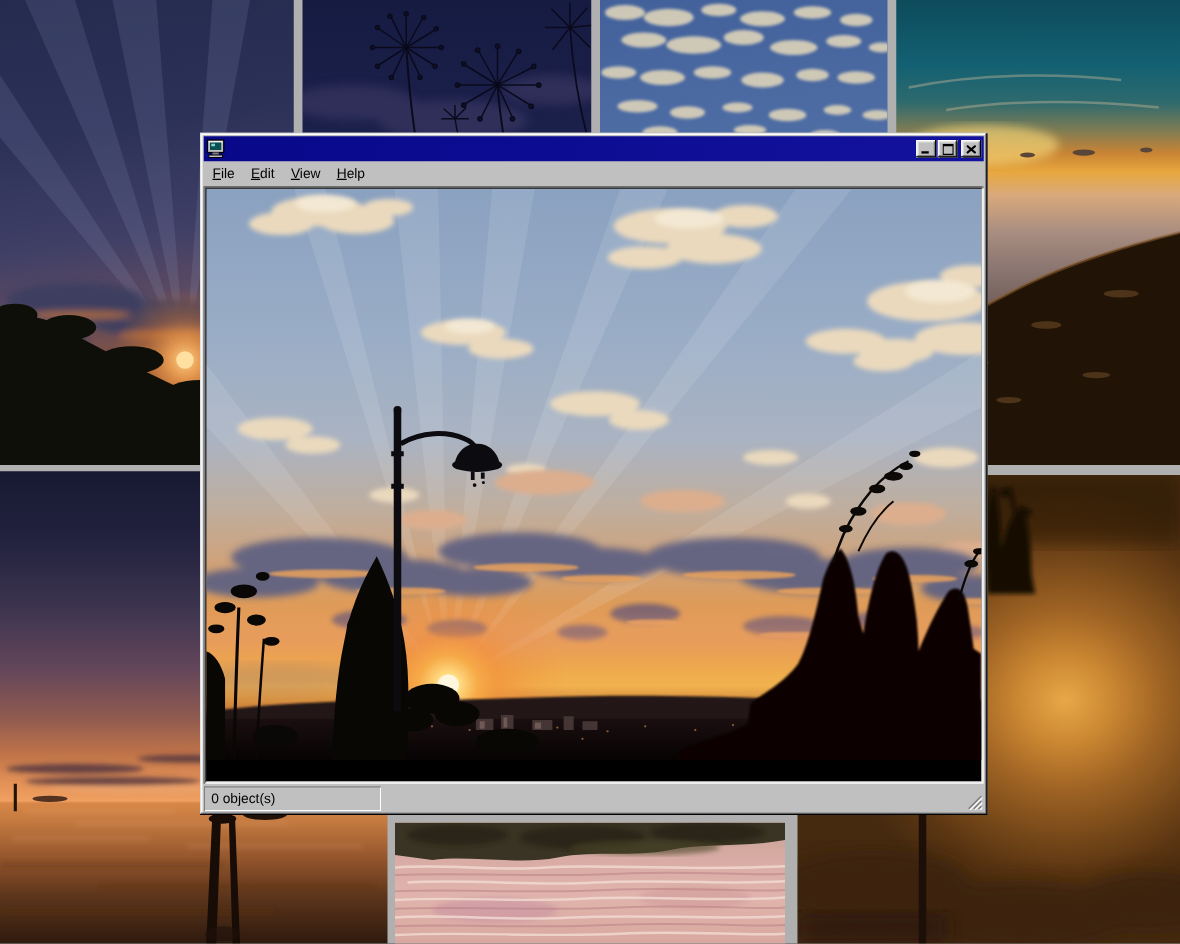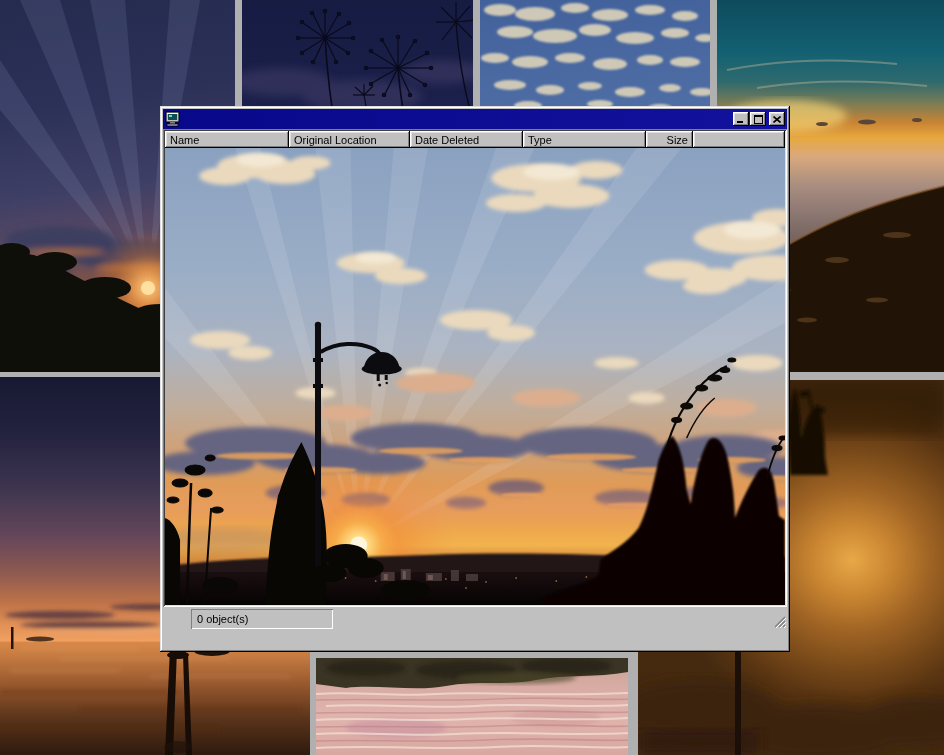--- a/index.html
+++ b/index.html
@@ -41,21 +41,21 @@
   .listview{height:478px;background:#000;
         box-shadow:inset 1px 1px 0 #808080,inset -1px -1px 0 #fff,inset 2px 2px 0 #404040,inset -2px -2px 0 #dfdfdf;
         padding:2px;box-sizing:border-box;}
   .hdr{display:flex;height:17px;background:#c0c0c0;}
   .hcell{box-sizing:border-box;height:17px;display:flex;align-items:center;padding:0 5px;font-size:11px;color:#000;background:#c0c0c0;
         box-shadow:inset -1px -1px 0 #000,inset 1px 1px 0 #fff,inset -2px -2px 0 #808080,inset 2px 2px 0 #dfdfdf;white-space:nowrap;overflow:hidden;}
   .hc0{width:124px;} .hc1{width:121px;} .hc2{width:113px;} .hc3{width:123px;}
   .hc4{width:47px;justify-content:flex-end;} .hc5{flex:1;}
   .photo{display:block;width:620px;height:457px;}
 
-  .statusbar{height:20px;margin-top:2px;display:flex;position:relative;padding-left:28px;}
+  .statusbar{height:20px;margin-top:2px;display:flex;position:relative;}
   .spanel{box-sizing:border-box;height:20px;display:flex;align-items:center;padding:0 6px;font-size:11px;color:#000;
         box-shadow:inset 1px 1px 0 #808080,inset -1px -1px 0 #fff;}
   .sp1{width:142px;margin-right:4px;}
   .sp2{flex:1;margin-right:11px;}
   .grip{position:absolute;right:1px;bottom:1px;width:12px;height:12px;}
 </style>
 </head>
 <body>
 
 <div class="stage">
@@ -387,42 +387,28 @@
           </svg>
       </div>
       <div class="tbtn close" title="Close">
         <svg width="8" height="7" viewBox="0 0 8 7">
           <line x1="0.5" y1="0.5" x2="7.5" y2="6.5" stroke="#000" stroke-width="1.6"></line>
           <line x1="7.5" y1="0.5" x2="0.5" y2="6.5" stroke="#000" stroke-width="1.6"></line>
         </svg>
       </div>
     </div>
 
+    <div class="menubar">
+      <span class="menuitem"><span class="accel">F</span><span>ile</span></span>
+      <span class="menuitem"><span class="accel">E</span><span>dit</span></span>
+      <span class="menuitem"><span class="accel">V</span><span>iew</span></span>
+      <span class="menuitem"><span class="accel">H</span><span>elp</span></span>
+    </div>
 
     <div class="listview">
-      <div class="hdr">
-        <div class="hcell hc0">
-            <span>Name</span>
-          </div>
-        <div class="hcell hc1">
-            <span>Original Location</span>
-          </div>
-        <div class="hcell hc2">
-            <span>Date Deleted</span>
-          </div>
-        <div class="hcell hc3">
-            <span>Type</span>
-          </div>
-        <div class="hcell hc4">
-            <span>Size</span>
-          </div>
-        <div class="hcell hc5">
-            <span></span>
-          </div>
-      </div>
 
       <svg class="photo" viewBox="0 0 618 457" preserveAspectRatio="none">
         <defs>
           <linearGradient id="pSky" x1="0" y1="0" x2="0" y2="1">
             <stop offset="0%" stop-color="#8aa1c0"></stop>
               <stop offset="26%" stop-color="#9aadc6"></stop>
             <stop offset="44%" stop-color="#aab3c2"></stop>
               <stop offset="56%" stop-color="#bfae9e"></stop>
             <stop offset="66%" stop-color="#d0a178"></stop>
               <stop offset="74%" stop-color="#e09a52"></stop>

